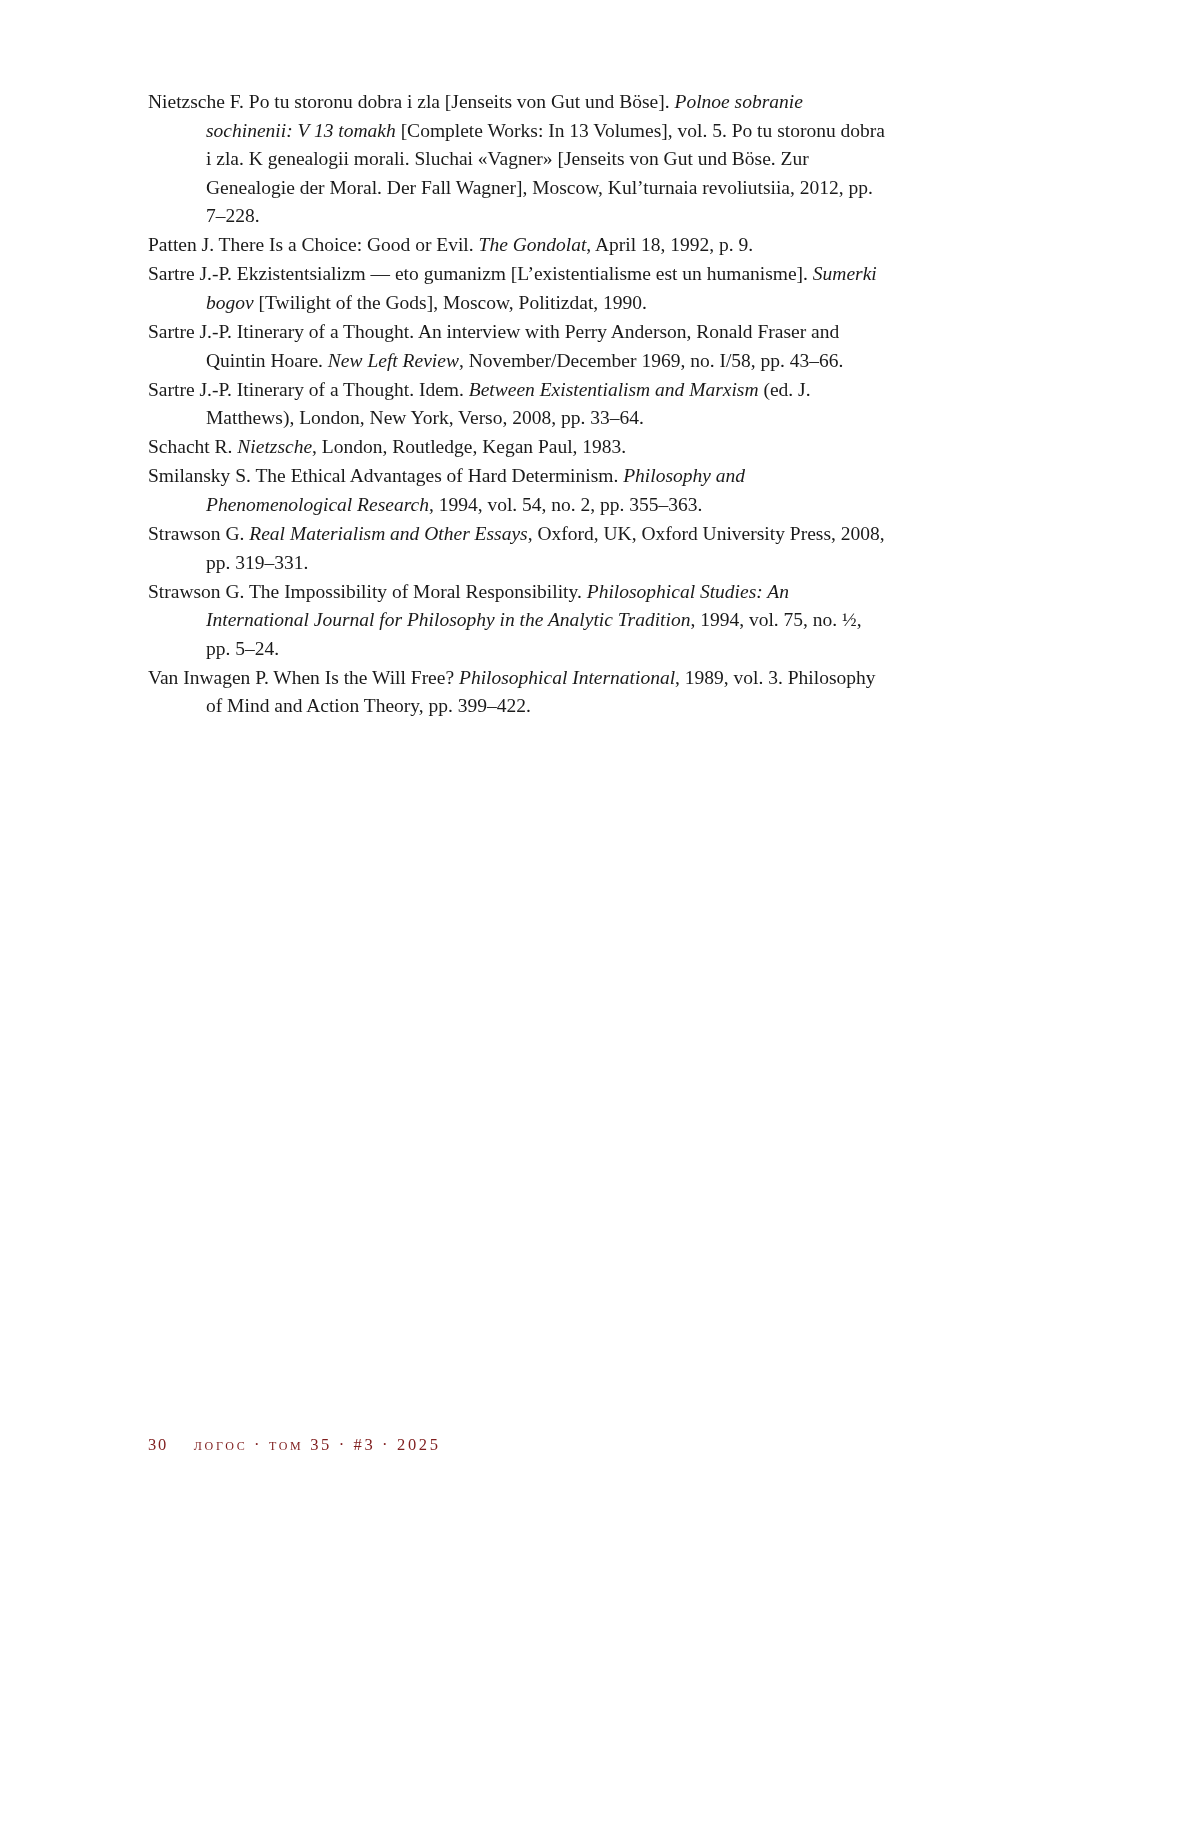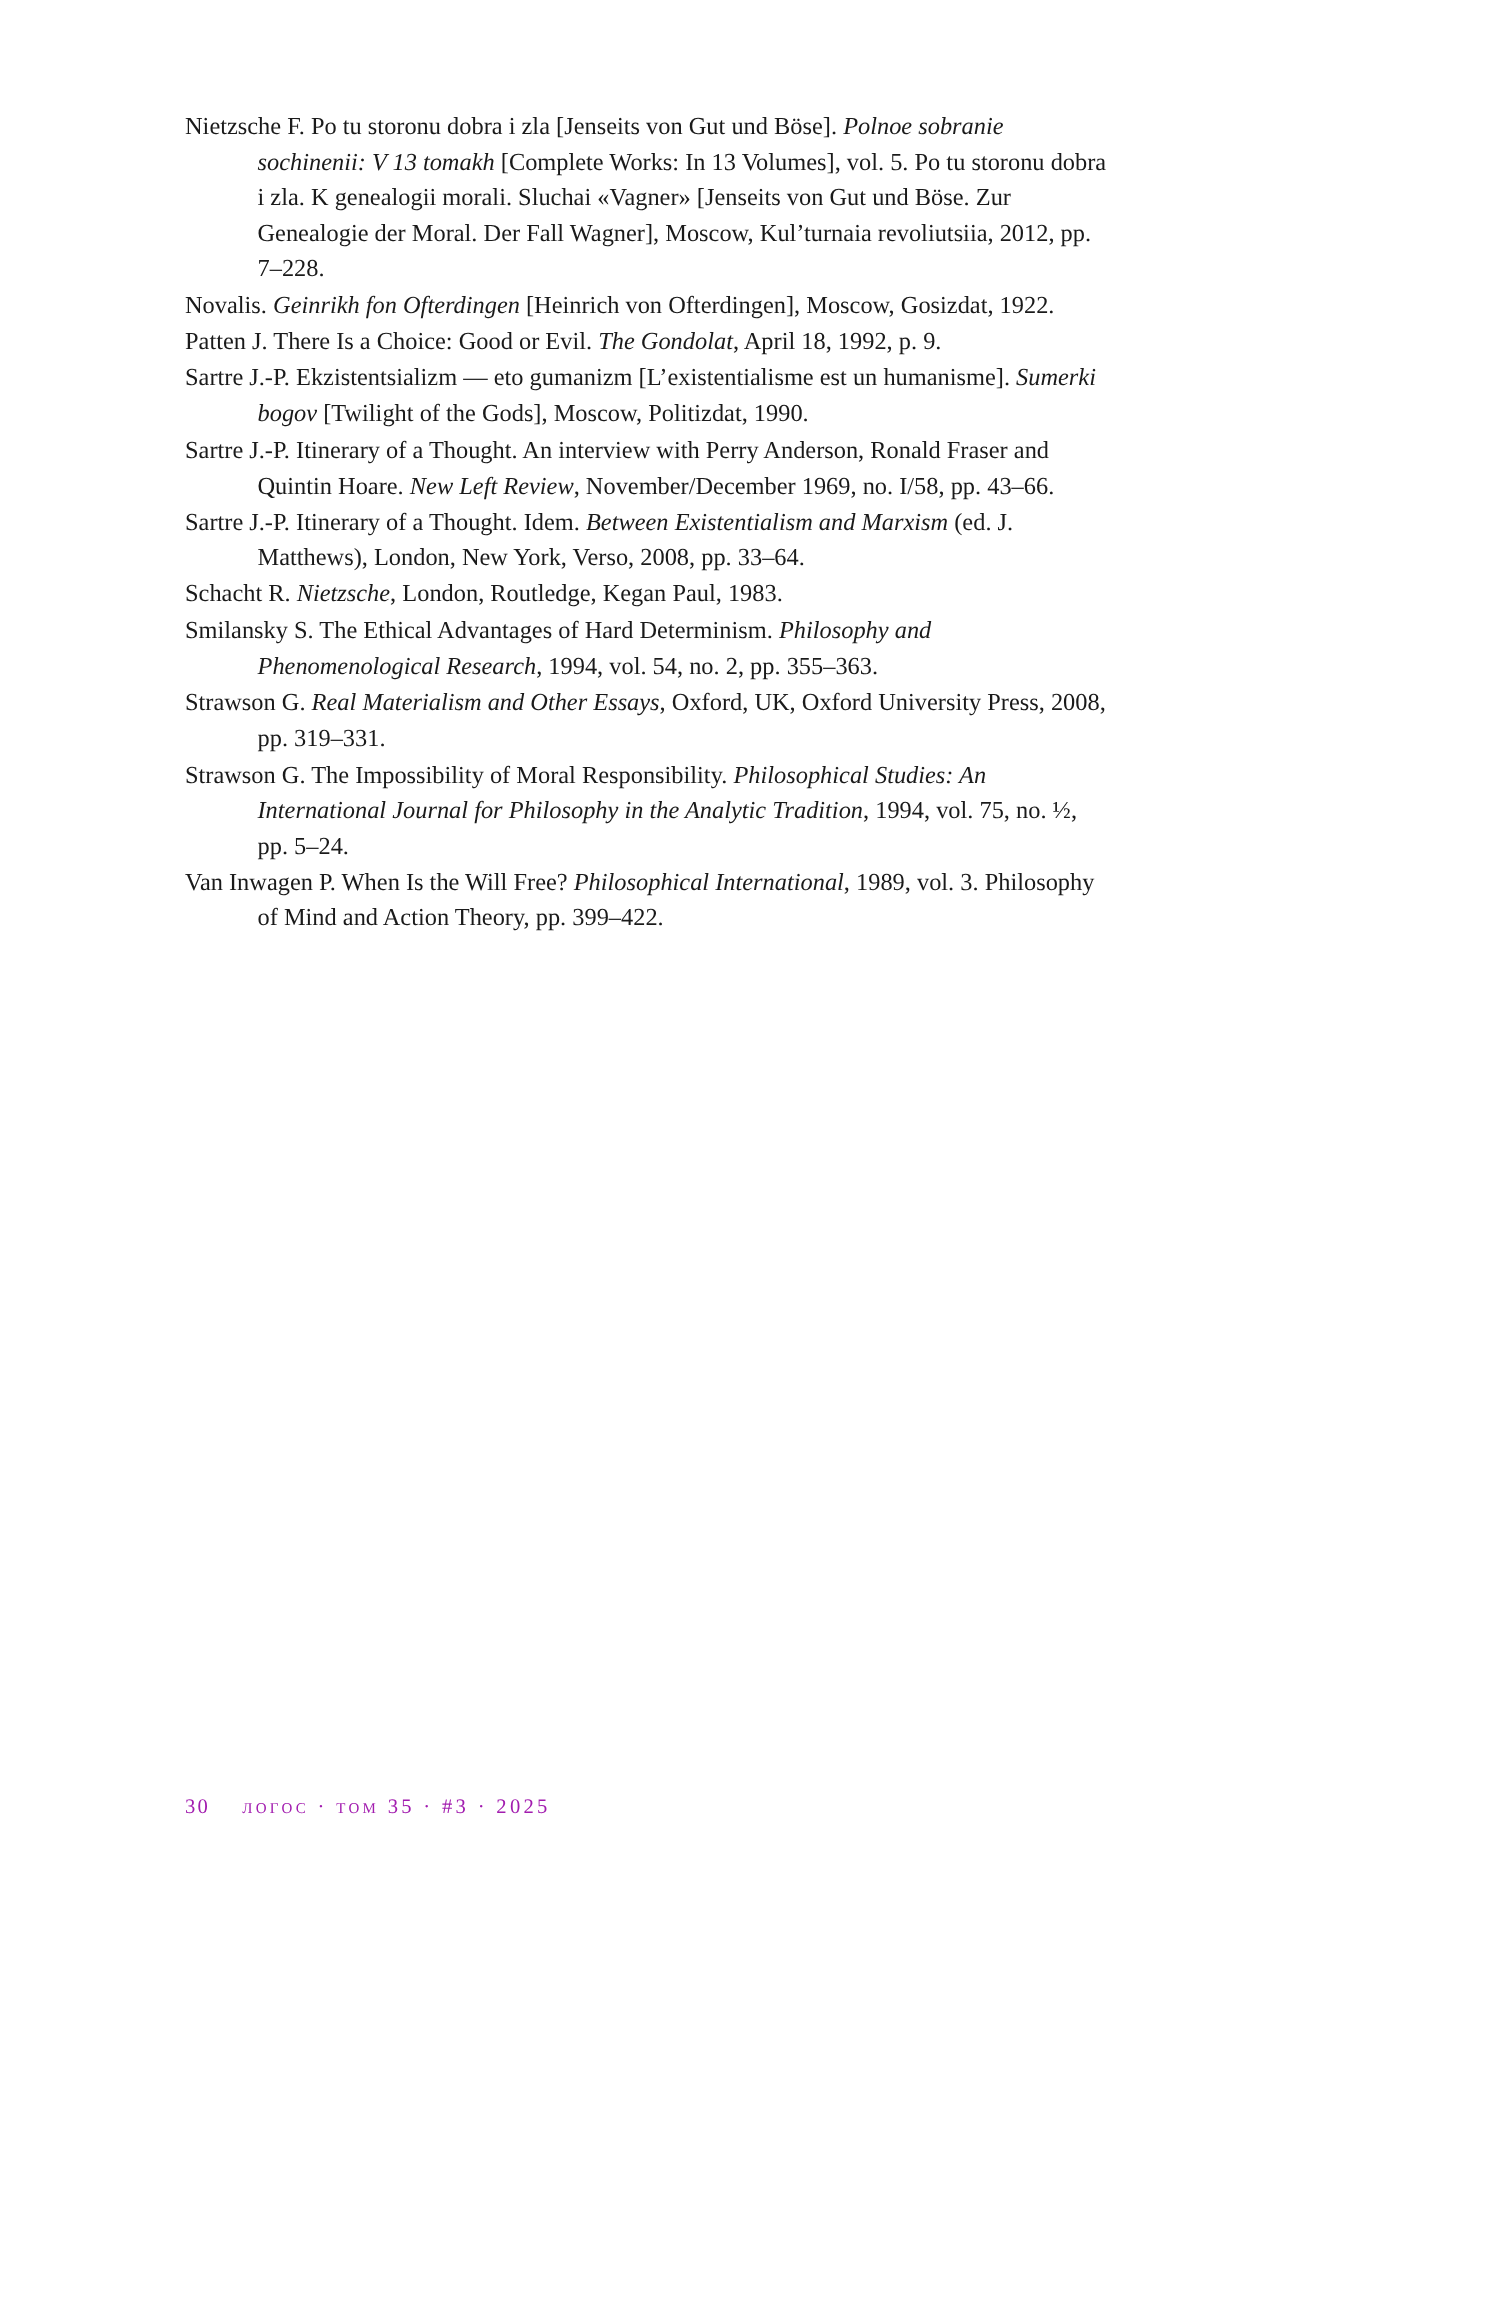--- a/index.html
+++ b/index.html
@@ -34,21 +34,21 @@
   }
   .entry i {
     font-style: italic;
   }
   .footer {
     position: absolute;
     left: 148px;
     top: 1412px;
     font-size: 16.5px;
     letter-spacing: 0.06em;
-    color: #a21caf;
+    color: #7f1d1d;
     display: flex;
     align-items: baseline;
     gap: 26px;
   }
   .footer .folio {
     letter-spacing: 0.1em;
   }
   .footer .journal {
     font-variant: small-caps;
     letter-spacing: 0.16em;
@@ -56,21 +56,20 @@
     margin-top: 23px;
   }
 </style>
 </head>
 <body>
 
 <div class="page">
 
   <div class="biblio">
       <p class="entry">Nietzsche F. Po tu storonu dobra i zla [Jenseits von Gut und Böse]. <i>Polnoe sobranie sochinenii: V 13 tomakh</i> [Complete Works: In 13 Volumes], vol. 5. Po tu storonu dobra i zla. K genealogii morali. Sluchai «Vagner» [Jenseits von Gut und Böse. Zur Genealogie der Moral. Der Fall Wagner], Moscow, Kul’turnaia revoliutsiia, 2012, pp. 7–228.</p>
-      <p class="entry">Novalis. <i>Geinrikh fon Ofterdingen</i> [Heinrich von Ofterdingen], Moscow, Gosizdat, 1922.</p>
       <p class="entry">Patten J. There Is a Choice: Good or Evil. <i>The Gondolat</i>, April 18, 1992, p. 9.</p>
       <p class="entry">Sartre J.-P. Ekzistentsializm — eto gumanizm [L’existentialisme est un humanisme]. <i>Sumerki bogov</i> [Twilight of the Gods], Moscow, Politizdat, 1990.</p>
       <p class="entry">Sartre J.-P. Itinerary of a Thought. An interview with Perry Anderson, Ronald Fraser and Quintin Hoare. <i>New Left Review</i>, November/December 1969, no. I/58, pp. 43–66.</p>
       <p class="entry">Sartre J.-P. Itinerary of a Thought. Idem. <i>Between Existentialism and Marxism</i> (ed. J. Matthews), London, New York, Verso, 2008, pp. 33–64.</p>
       <p class="entry">Schacht R. <i>Nietzsche</i>, London, Routledge, Kegan Paul, 1983.</p>
       <p class="entry">Smilansky S. The Ethical Advantages of Hard Determinism. <i>Philosophy and Phenomenological Research</i>, 1994, vol. 54, no. 2, pp. 355–363.</p>
       <p class="entry">Strawson G. <i>Real Materialism and Other Essays</i>, Oxford, UK, Oxford University Press, 2008, pp. 319–331.</p>
       <p class="entry">Strawson G. The Impossibility of Moral Responsibility. <i>Philosophical Studies: An International Journal for Philosophy in the Analytic Tradition</i>, 1994, vol. 75, no. ½, pp. 5–24.</p>
       <p class="entry">Van Inwagen P. When Is the Will Free? <i>Philosophical International</i>, 1989, vol. 3. Philosophy of Mind and Action Theory, pp. 399–422.</p>
     </div>

